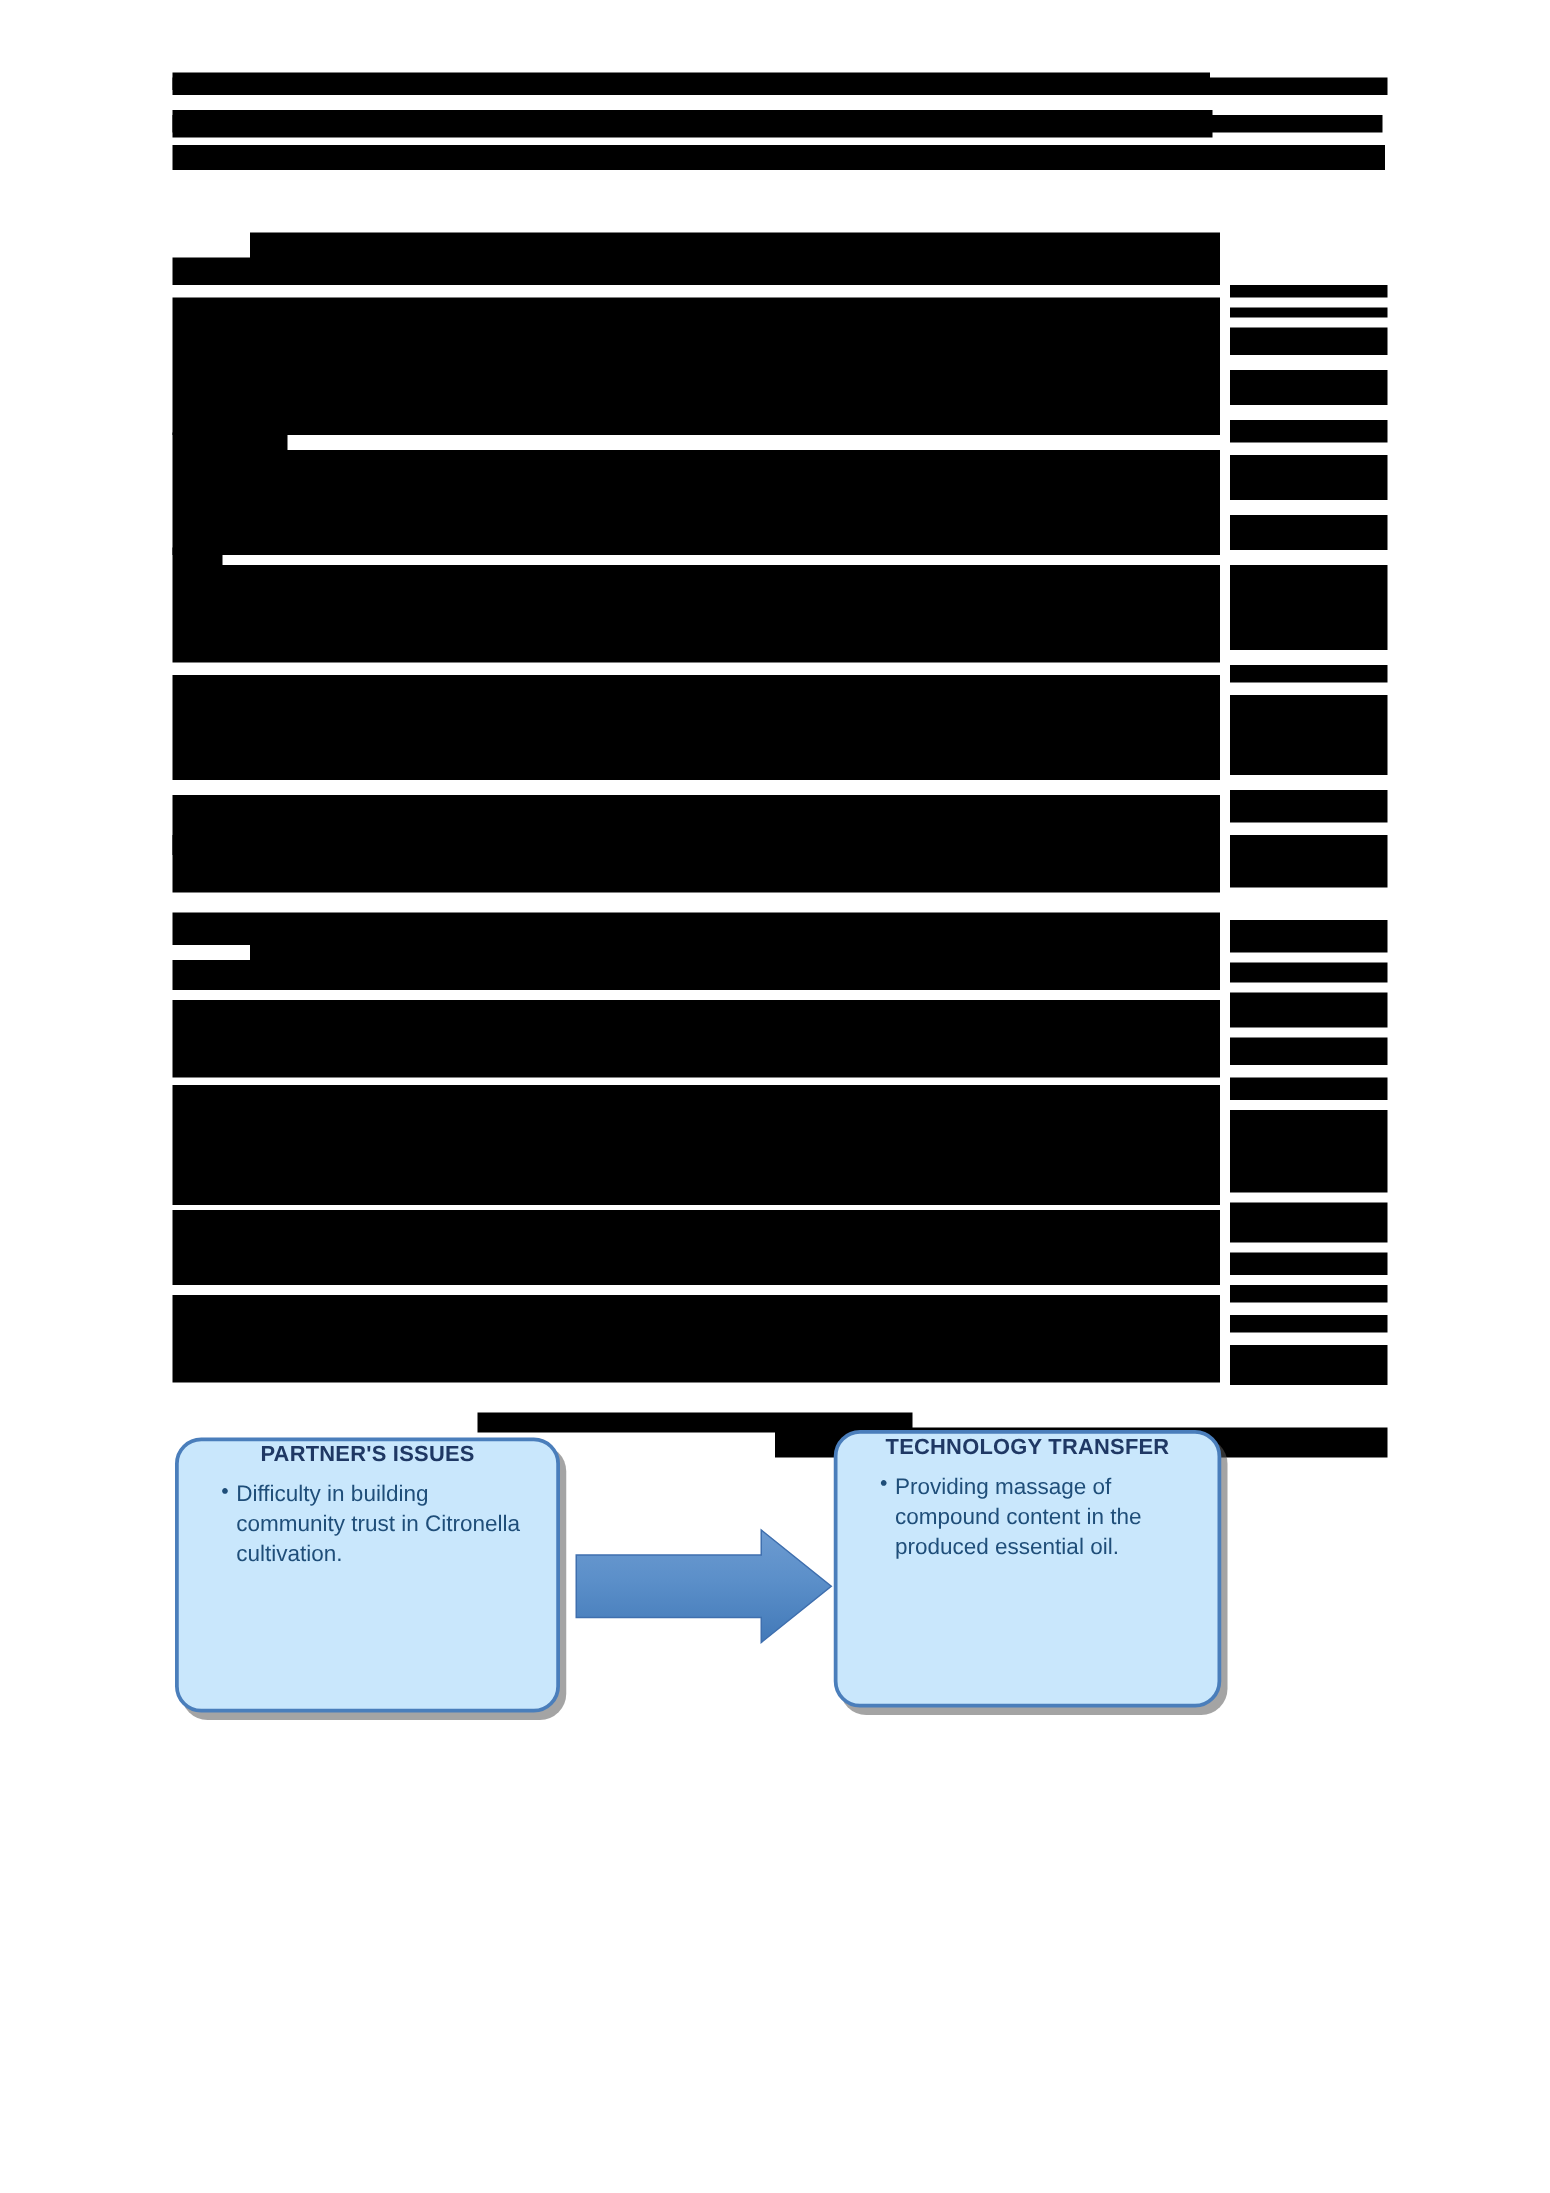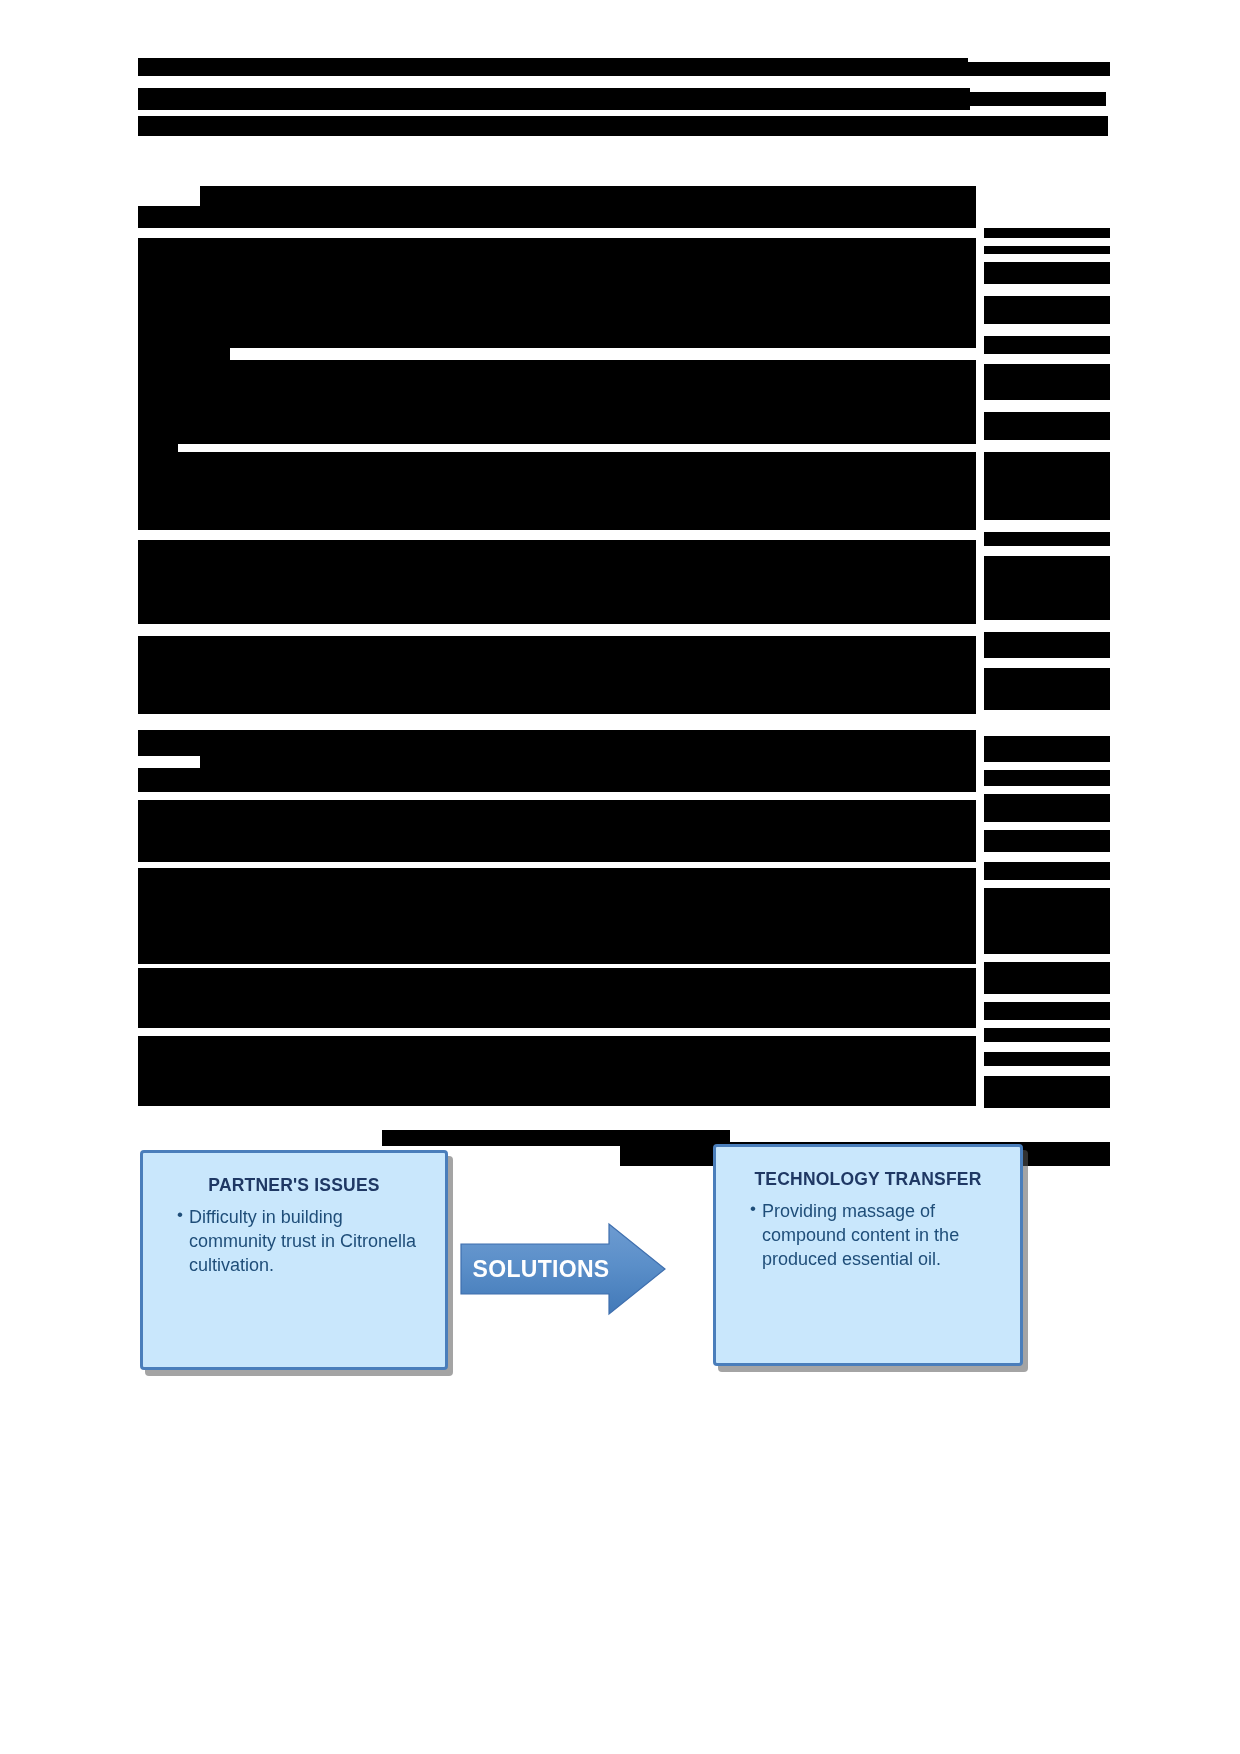--- a/index.html
+++ b/index.html
@@ -35,23 +35,23 @@
     top: 1130px;
     width: 980px;
     height: 250px;
   }
 
   .flow-box {
     position: absolute;
     box-sizing: border-box;
     background: #c9e7fc;
     border: 3px solid #4a7ebb;
-    border-radius: 4px;
+    border-radius: 21px;
     box-shadow: 5px 6px 0 rgba(90,90,90,0.55);
-    padding: 22px 16px 12px 16px;
+    padding: 0 16px 12px 16px;
   }
 
   .flow-box .box-title {
     text-align: center;
     font-weight: bold;
     font-size: 17.5px;
     color: #1f3864;
     letter-spacing: 0.2px;
     margin: 0 0 8px 0;
     line-height: 1.25;
@@ -86,21 +86,20 @@
     top: 20px;
     width: 308px;
     height: 220px;
   }
 
   #box-transfer {
     left: 537px;
     top: 14px;
     width: 310px;
     height: 222px;
-    margin-left: 46px;
   }
 
   
   .arrow-wrap {
     position: absolute;
     left: 327px;
     top: 92px;
     width: 212px;
     height: 94px;
   }
@@ -193,21 +192,20 @@
       <svg viewBox="0 0 212 94" xmlns="http://www.w3.org/2000/svg">
         <defs>
           <linearGradient id="arrGrad" x1="0" y1="0" x2="0" y2="1">
             <stop offset="0%" stop-color="#6d9bd1"></stop>
             <stop offset="45%" stop-color="#5b8fc9"></stop>
             <stop offset="100%" stop-color="#4279b8"></stop>
           </linearGradient>
         </defs>
         <polygon points="4,22 152,22 152,2 208,47 152,92 152,72 4,72" fill="url(#arrGrad)" stroke="#3f6fae" stroke-width="1.2"></polygon>
       </svg>
-      <div class="arrow-label">SOLUTIONS</div>
     </div>
 
     <div class="flow-box" id="box-transfer">
       <p class="box-title">TECHNOLOGY TRANSFER</p>
       <ul>
         <li>Providing massage of compound content in the produced essential oil.</li>
       </ul>
     </div>
 
   </div>

